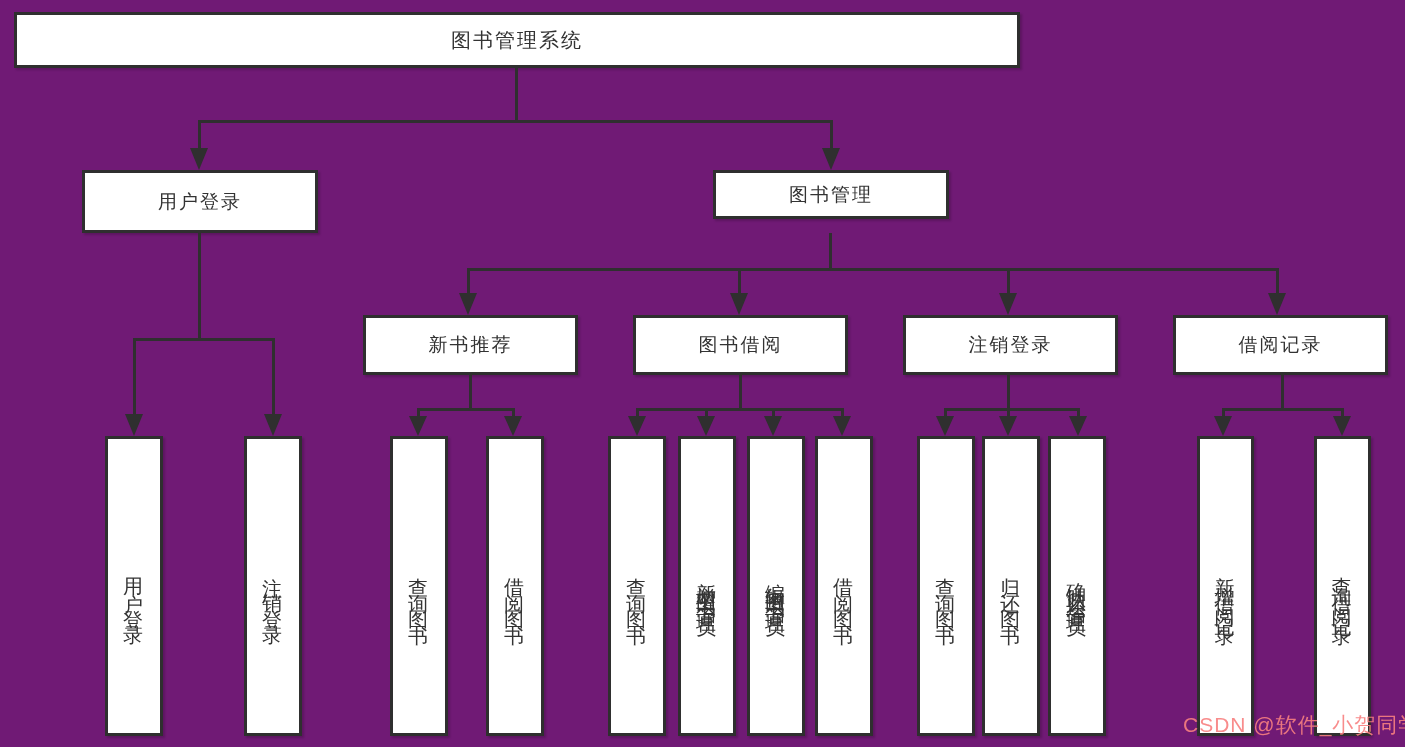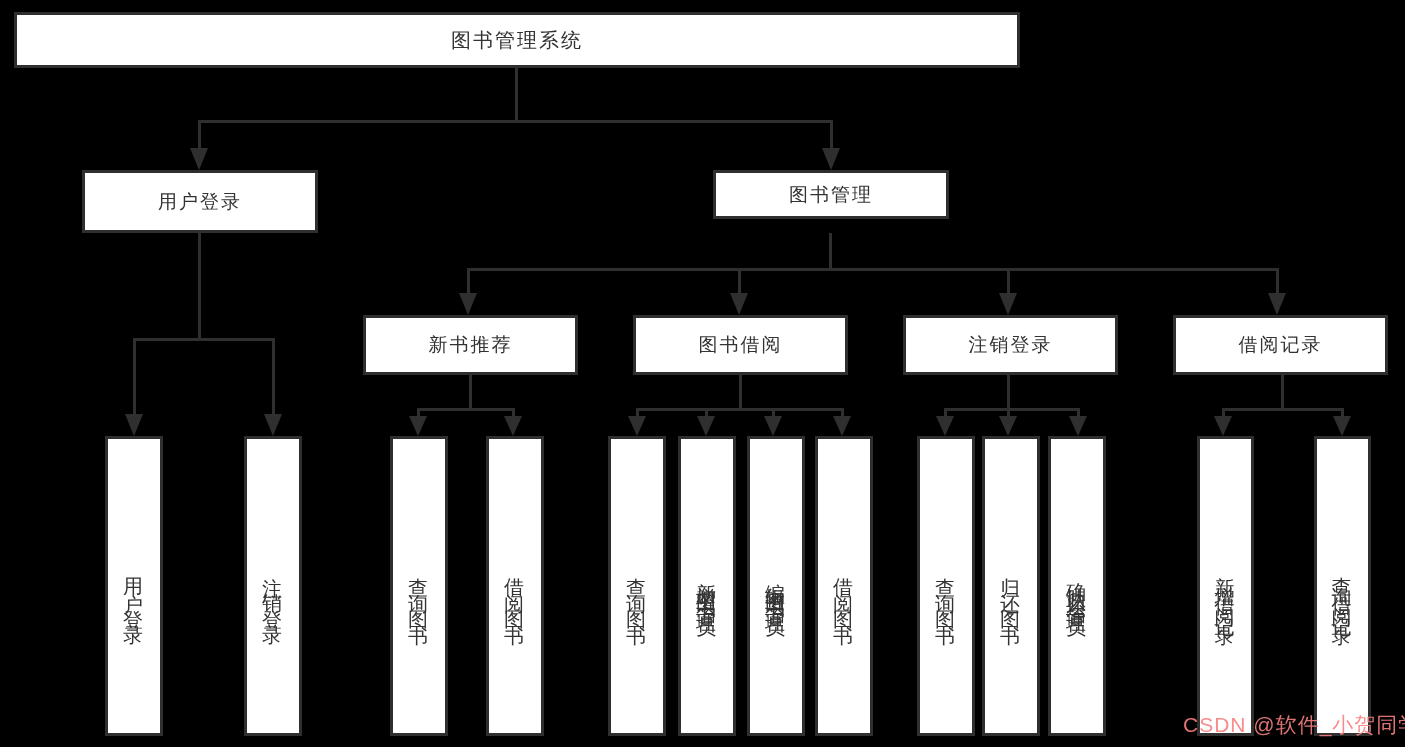--- a/index.html
+++ b/index.html
@@ -1,20 +1,20 @@
 <!DOCTYPE html>
 <html><head>
 <meta charset="utf-8">
 <style>
   html, body { margin: 0; padding: 0; background: #ffffff; }
   #canvas {
     position: relative;
     width: 1405px;
     height: 747px;
-    background: #000000;
+    background: #701a75;
     overflow: hidden;
     font-family: "Liberation Sans", "DejaVu Sans", sans-serif;
     color: #333333;
   }
   .box {
     position: absolute;
     box-sizing: border-box;
     background: #ffffff;
     border: 3px solid #2f2f2f;
     box-shadow: 2px 2px 2px rgba(0,0,0,0.18);

